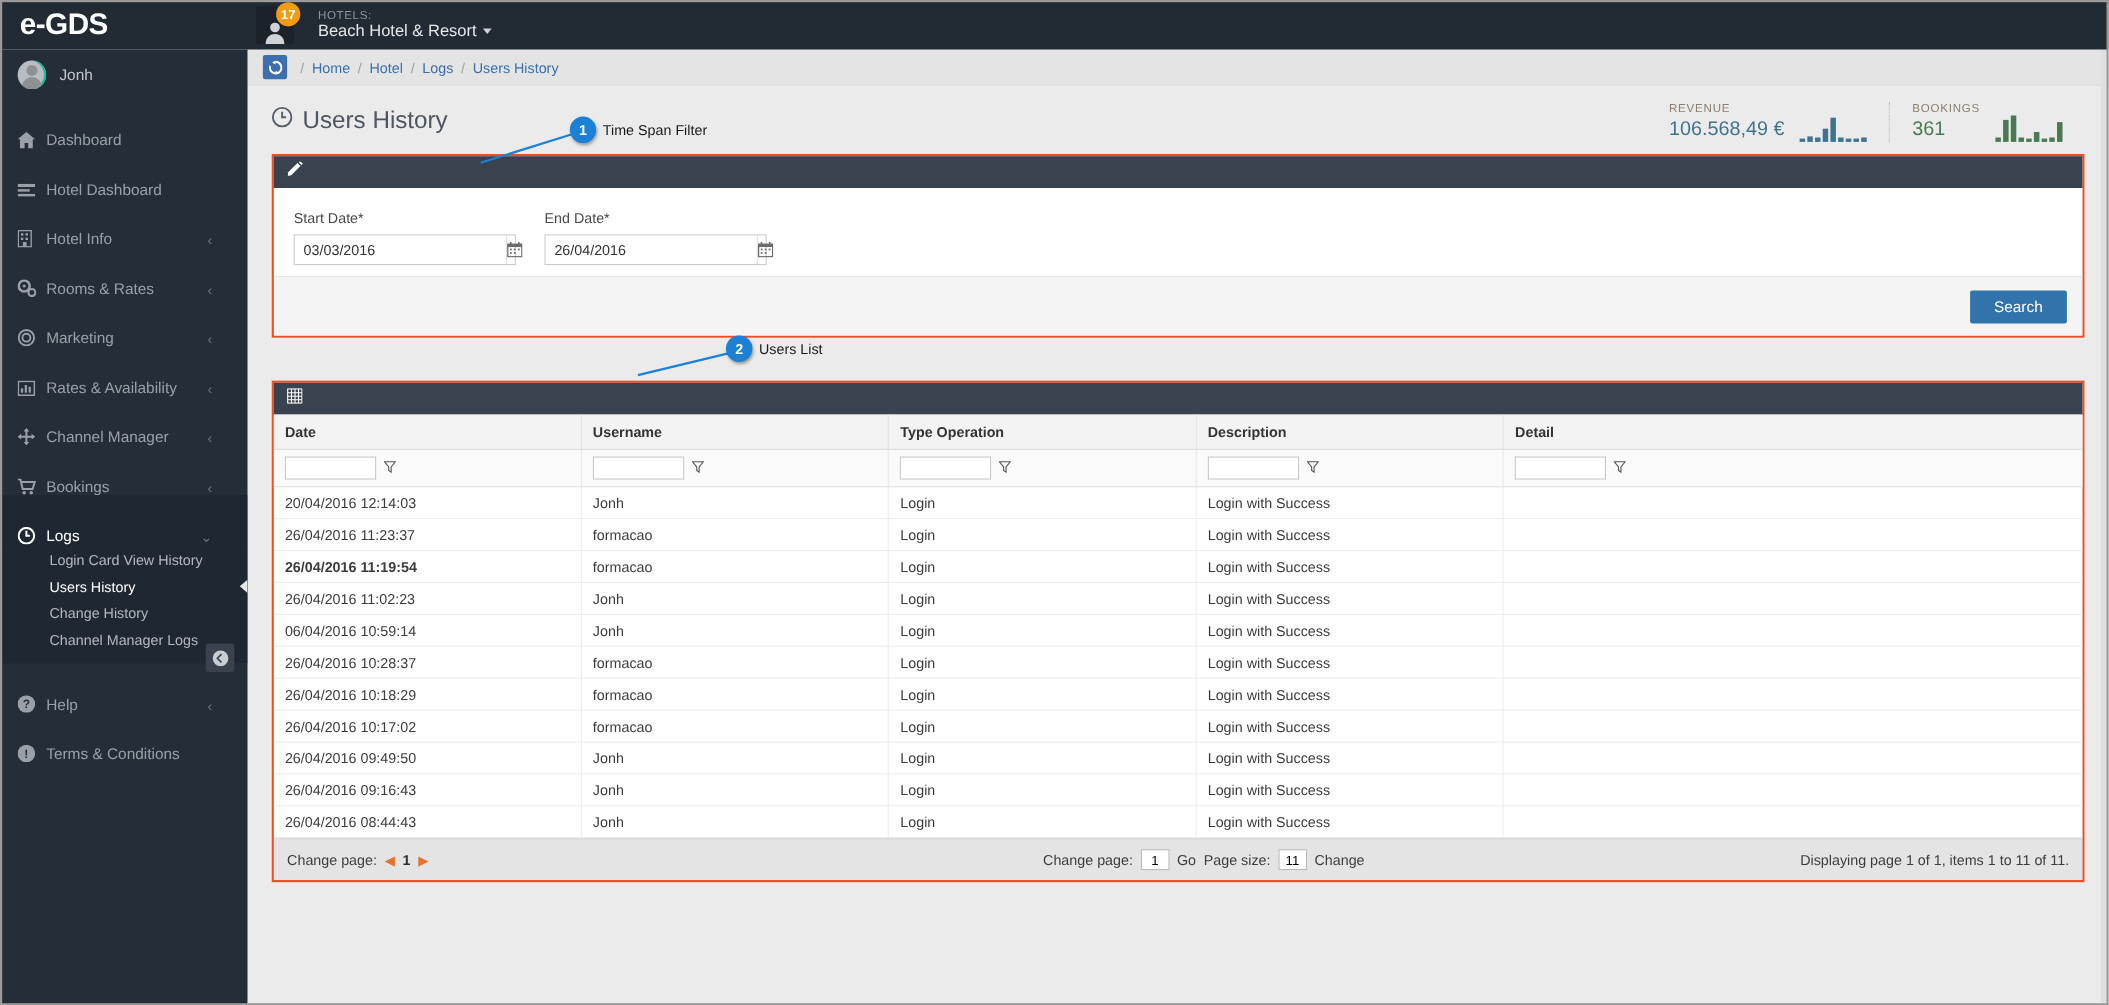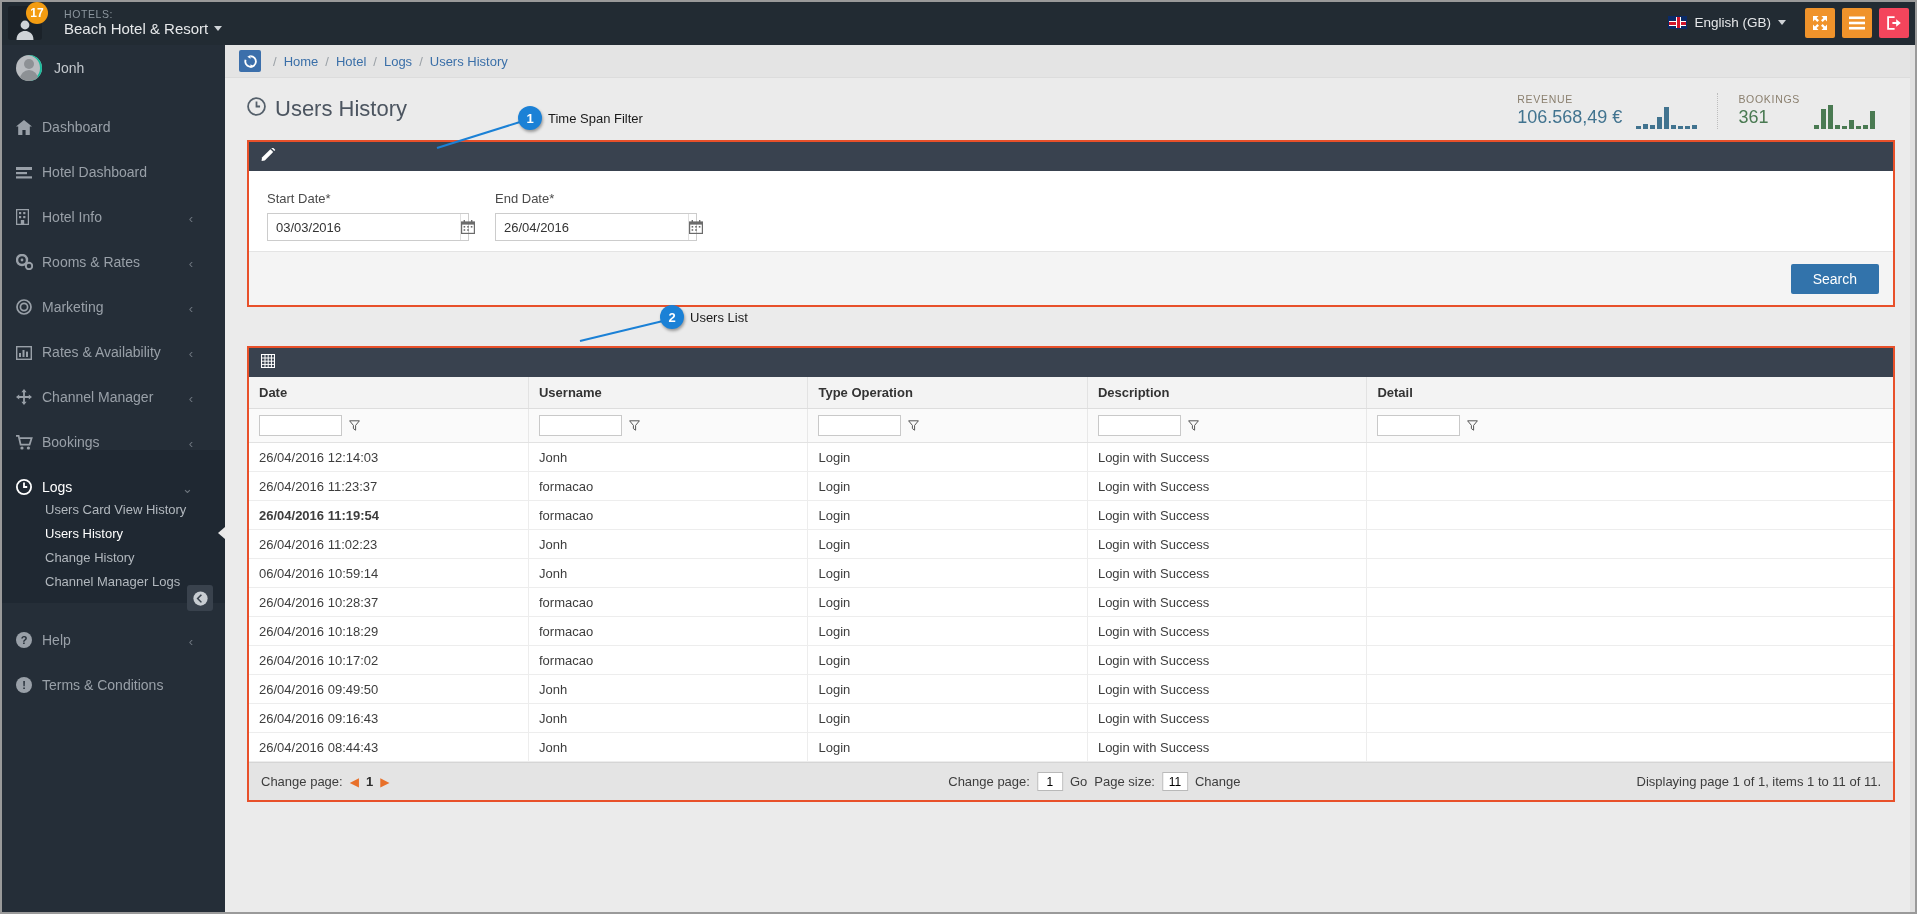--- a/index.html
+++ b/index.html
@@ -413,64 +413,40 @@
     background: #e0e0e0;
     z-index: 35;
   }
 </style>
 </head>
 <body>
 
 <div class="app">
 
   <div class="topbar">
+    <div class="brand">e-GDS</div>
 
     <div class="user-badge-wrap">
       <div class="user-box">
         <svg width="20" height="22" viewBox="0 0 20 22">
           <circle cx="10" cy="7" r="4.4" fill="#cfd3d7"></circle>
           <path d="M1.5 22 C1.5 15.5 6 13 10 13 C14 13 18.5 15.5 18.5 22 Z" fill="#cfd3d7"></path>
         </svg>
       </div>
       <div class="badge-count">17</div>
     </div>
 
     <div class="hotels-sel">
       <span class="hotels-label">HOTELS:</span>
       <span class="hotels-name">
         <span>Beach Hotel &amp; Resort</span>
         <span class="caret-dn"></span>
       </span>
     </div>
 
-    <div class="topbar-right">
-      <div class="lang">
-        <span class="flag"></span>
-        <span>English (GB)</span>
-        <span class="caret-dn"></span>
-      </div>
-      <div class="sq-btn sq-orange">
-        <svg width="16" height="16" viewBox="0 0 16 16">
-          <path d="M1 1 L6.5 1 L4.6 2.9 L7 5.3 L5.3 7 L2.9 4.6 L1 6.5 Z M15 1 L15 6.5 L13.1 4.6 L10.7 7 L9 5.3 L11.4 2.9 L9.5 1 Z M1 15 L1 9.5 L2.9 11.4 L5.3 9 L7 10.7 L4.6 13.1 L6.5 15 Z M15 15 L9.5 15 L11.4 13.1 L9 10.7 L10.7 9 L13.1 11.4 L15 9.5 Z" fill="#ffffff"></path>
-        </svg>
-      </div>
-      <div class="sq-btn sq-orange">
-        <svg width="16" height="14" viewBox="0 0 16 14">
-          <rect x="0" y="0.5" width="16" height="2.6" fill="#fff"></rect>
-          <rect x="0" y="5.7" width="16" height="2.6" fill="#fff"></rect>
-          <rect x="0" y="10.9" width="16" height="2.6" fill="#fff"></rect>
-        </svg>
-      </div>
-      <div class="sq-btn sq-red">
-        <svg width="16" height="16" viewBox="0 0 16 16">
-          <path d="M1.2 1.2 L8.6 1.2 L8.6 3 L3 3 L3 13 L8.6 13 L8.6 14.8 L1.2 14.8 Z" fill="#fff"></path>
-          <path d="M10.2 4.3 L14.8 8 L10.2 11.7 L10.2 9.1 L6.4 9.1 L6.4 6.9 L10.2 6.9 Z" fill="#fff"></path>
-        </svg>
-      </div>
-    </div>
   </div>
 
   <div class="sidebar">
     <div class="profile">
       <div class="avatar"></div>
       <span class="profile-name">Jonh</span>
     </div>
 
     <div class="nav-item">
       <span class="ni-icon">
@@ -573,21 +549,21 @@
             <circle cx="8" cy="8" r="7.1" fill="none" stroke="currentColor" stroke-width="1.8"></circle>
             <path d="M8 3.6 L8 8 L11.2 8" fill="none" stroke="currentColor" stroke-width="1.8"></path>
           </svg>
       </span>
       <span class="ni-label">Logs</span>
       <span class="ni-arrow">⌄</span>
     </div>
 
     <div class="submenu">
       <div class="sub-item">
-        <span>Users Card View History</span>
+        <span>Login Card View History</span>
       </div>
       <div class="sub-item current">
         <span>Users History</span>
       </div>
       <div class="sub-item">
         <span>Change History</span>
       </div>
       <div class="sub-item">
         <span>Channel Manager Logs</span>
       </div>
@@ -827,21 +803,21 @@
                     <svg width="11" height="11" viewBox="0 0 11 11">
                         <path d="M0.6 0.8 L10.4 0.8 L6.6 5.4 L6.6 10.2 L4.4 8.6 L4.4 5.4 Z" fill="none" stroke="#555" stroke-width="1"></path>
                       </svg>
                   </span>
                 </div>
               </td>
             </tr>
           </thead>
           <tbody id="grid-body">
               <tr>
-                <td class="data" style="width: 17%;">26/04/2016 12:14:03</td>
+                <td class="data" style="width: 17%;">20/04/2016 12:14:03</td>
                 <td class="data" style="width: 17%;">Jonh</td>
                 <td class="data" style="width: 17%;">Login</td>
                 <td class="data" style="width: 17%;">Login with Success</td>
                 <td class="data" style="width: 32%;"></td>
               </tr>
               <tr>
                 <td class="data" style="width: 17%;">26/04/2016 11:23:37</td>
                 <td class="data" style="width: 17%;">formacao</td>
                 <td class="data" style="width: 17%;">Login</td>
                 <td class="data" style="width: 17%;">Login with Success</td>

